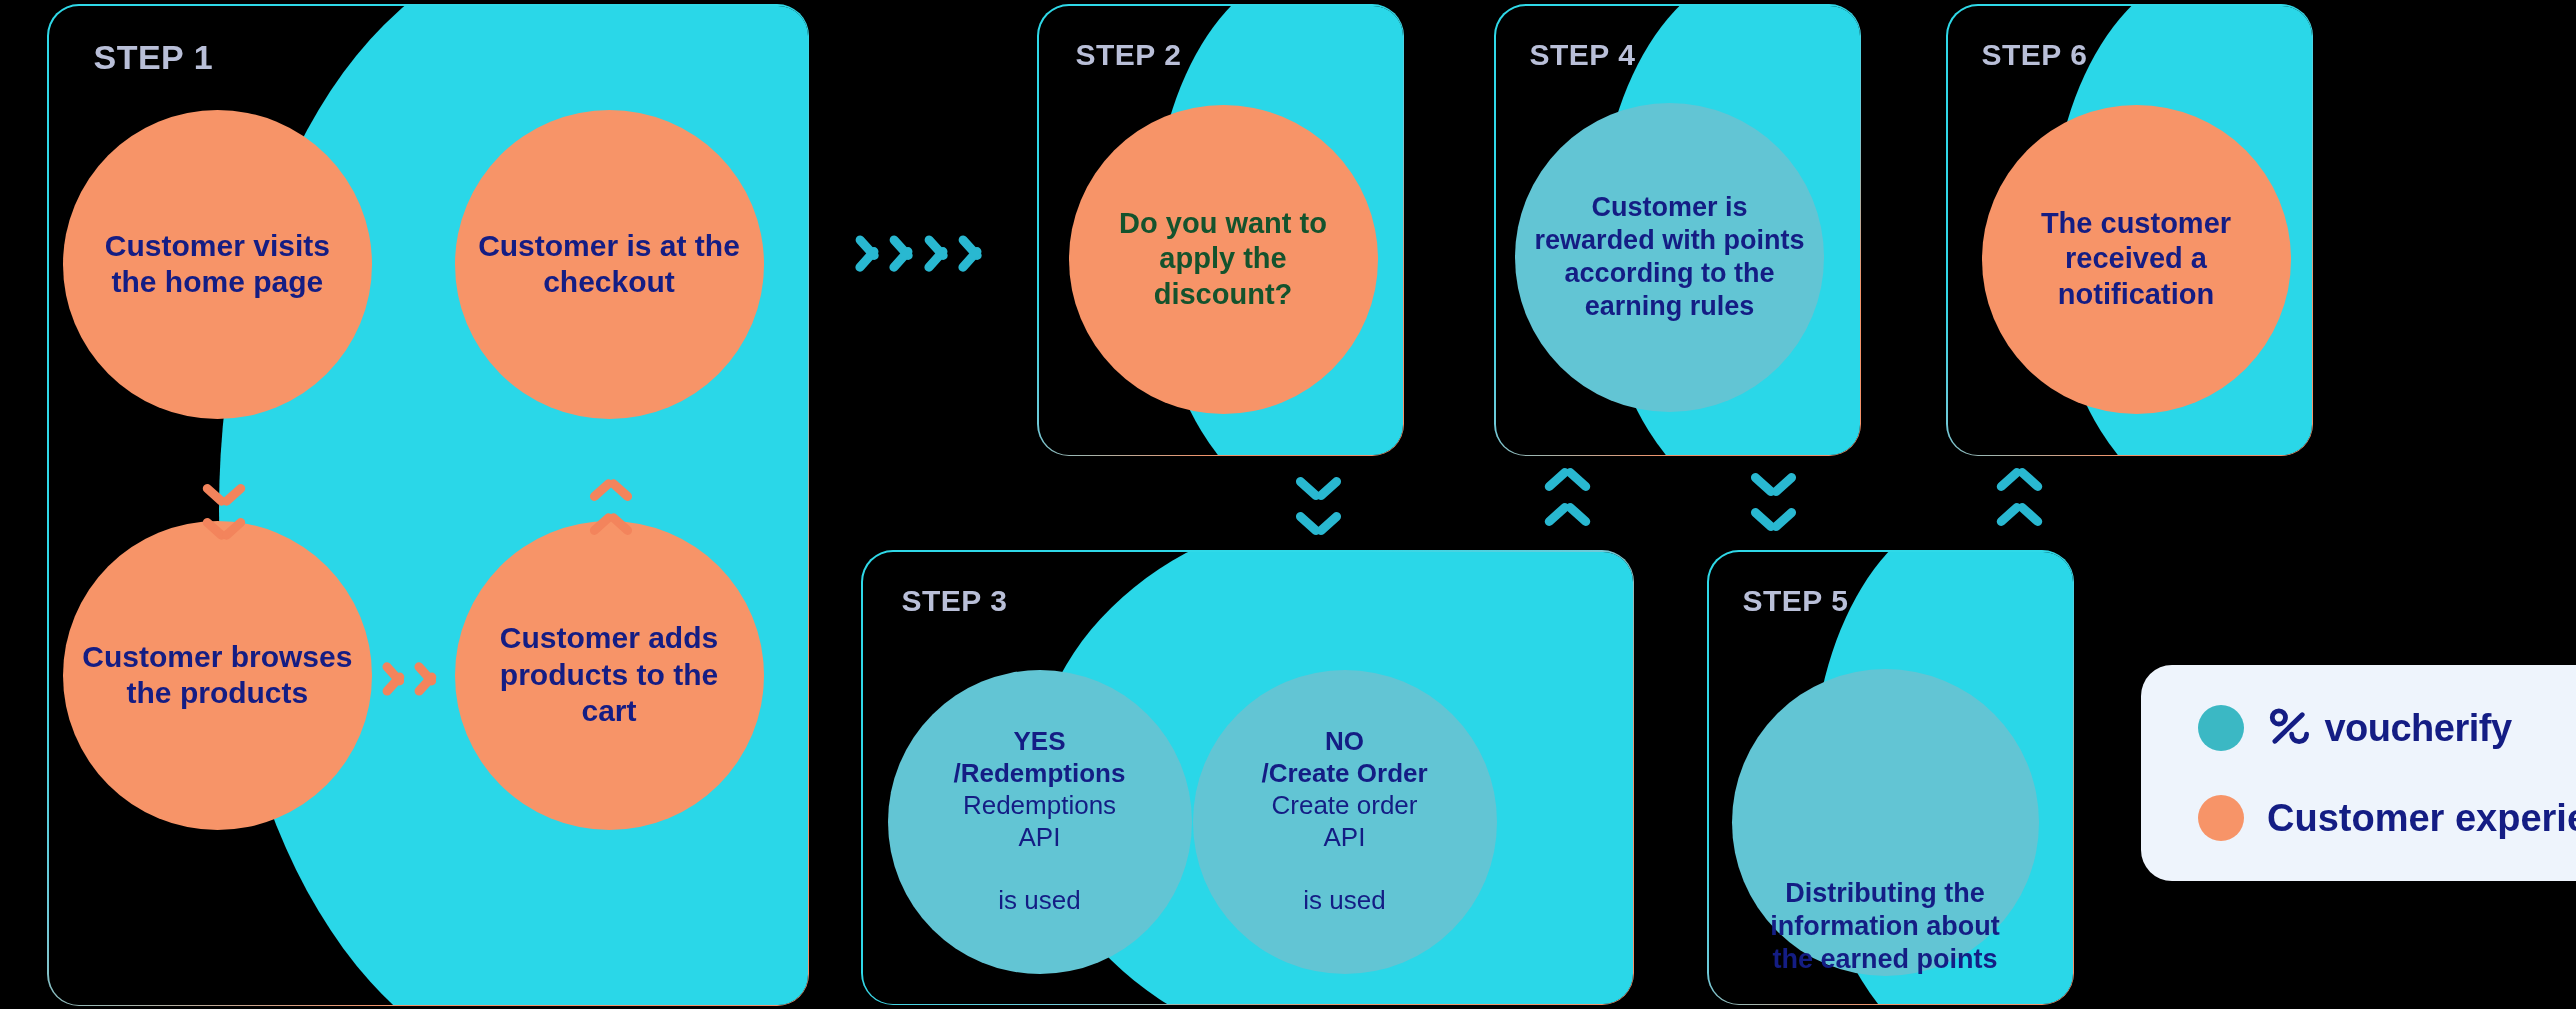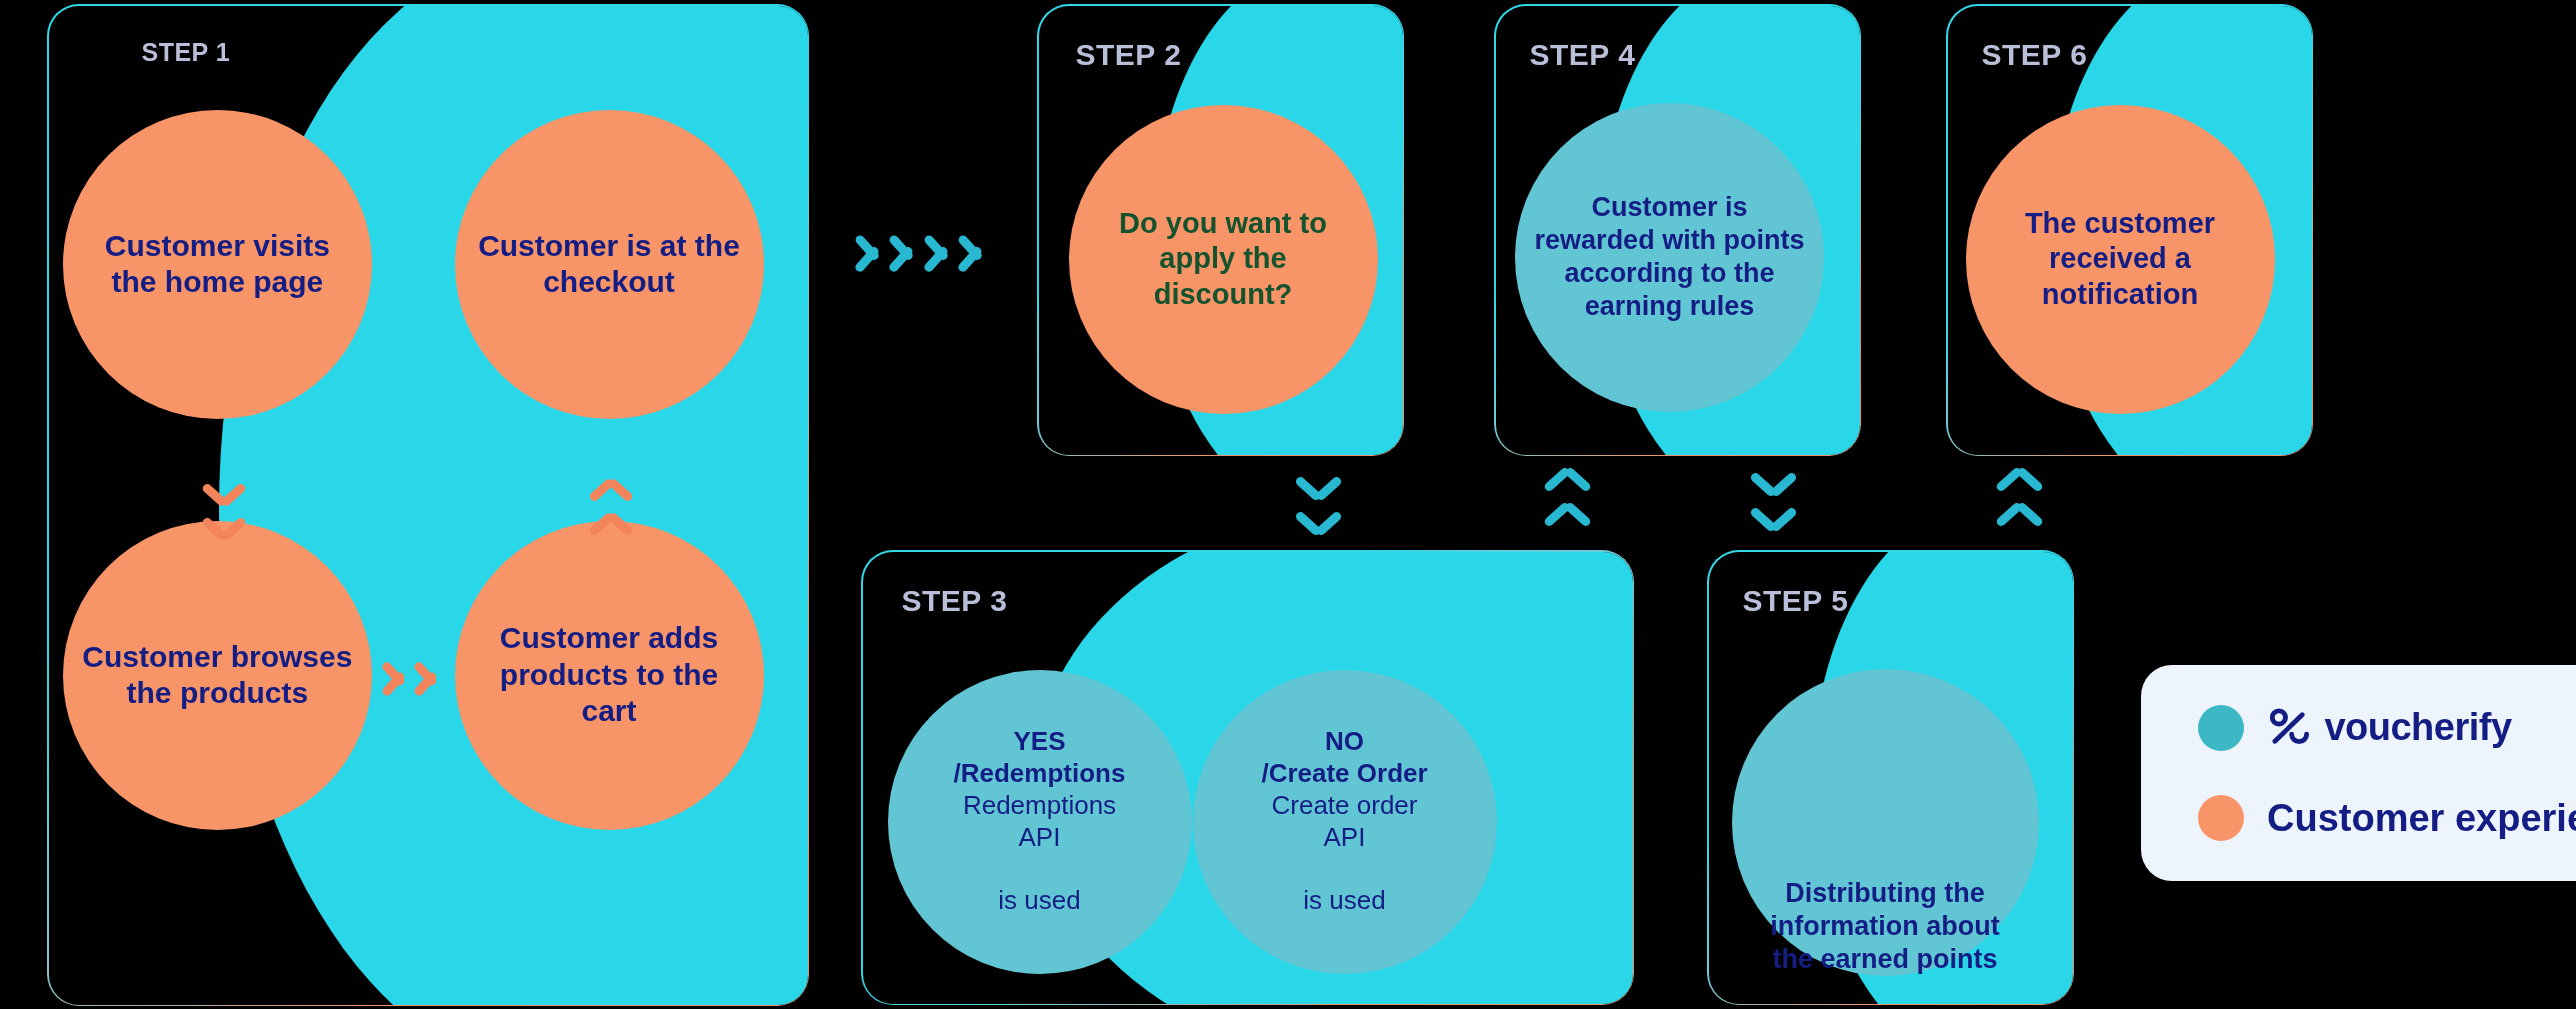--- a/index.html
+++ b/index.html
@@ -78,33 +78,33 @@
   .legend{
     position:absolute;
     background:#eef4fc;
     border-radius:31px;
     display:flex; flex-direction:column;
     justify-content:center;
     z-index:20;
   }
   .legend-row{ display:flex; align-items:center; }
   .legend-dot{ border-radius:50%; flex:0 0 auto; }
-  .legend-text{ color:#141d84; font-weight:bold; white-space:nowrap; display:flex; align-items:flex-start; }
+  .legend-text{ color:#141d84; font-weight:bold; white-space:nowrap; display:flex; align-items:center; }
   .vlogo{ display:flex; align-items:center; }
   .vlogo svg{ display:block; }
   .vword{ font-weight:bold; color:#141d84; letter-spacing:-0.5px; }
 </style>
 </head>
 <body>
 
 <div class="card" style="left:47px; top:4.1px; width:762px; height:1002px;">
   <div class="card-inner">
     <div class="blob" style="left:170px; top:-62px; width:680px; height:1133px;"></div>
 
-    <div class="step-label" style="left:45px; top:32px; font-size:25px;margin-left:48px;">STEP 1</div>
+    <div class="step-label" style="left:45px; top:32px; font-size:34px;">STEP 1</div>
 
     <div class="circ orange" style="left:406px; top:104px; width:309px; height:309px; font-size:30px;">
       <span>Customer is at the checkout</span>
     </div>
 
     <div class="circ orange" style="left:14.4px; top:104px; width:309px; height:309px; font-size:30px;">
       <span>Customer visits the home page</span>
     </div>
 
     <div class="circ orange" style="left:14.4px; top:515px; width:309px; height:309px; font-size:30px;">
@@ -225,21 +225,21 @@
       <i style="width:30px;height:9.3px;background:#29b8d1;"></i>
   </div>
 </div>
 
 <div class="card" style="left:1946px; top:4.1px; width:367px; height:452px;">
   <div class="card-inner">
     <div class="blob" style="left:103px; top:-41px; width:340px; height:546px;"></div>
 
     <div class="step-label" style="left:34px; top:32px; font-size:30px;">STEP 6</div>
 
-    <div class="circ orange" style="left:18px; top:99px; width:309px; height:309px; font-size:29px;">
+    <div class="circ orange" style="left:34px; top:99px; width:309px; height:309px; font-size:29px;">
       <span>The customer received a notification</span>
     </div>
   </div>
 </div>
 
 <div class="chev-group col" style="left:1998px; top:470px; gap:11.3px;">
   <div class="chev up" style="width:43px;height:24px;">
     <i style="width:30px;height:9.3px;background:#29b8d1;"></i>
       <i style="width:30px;height:9.3px;background:#29b8d1;"></i>
   </div>

